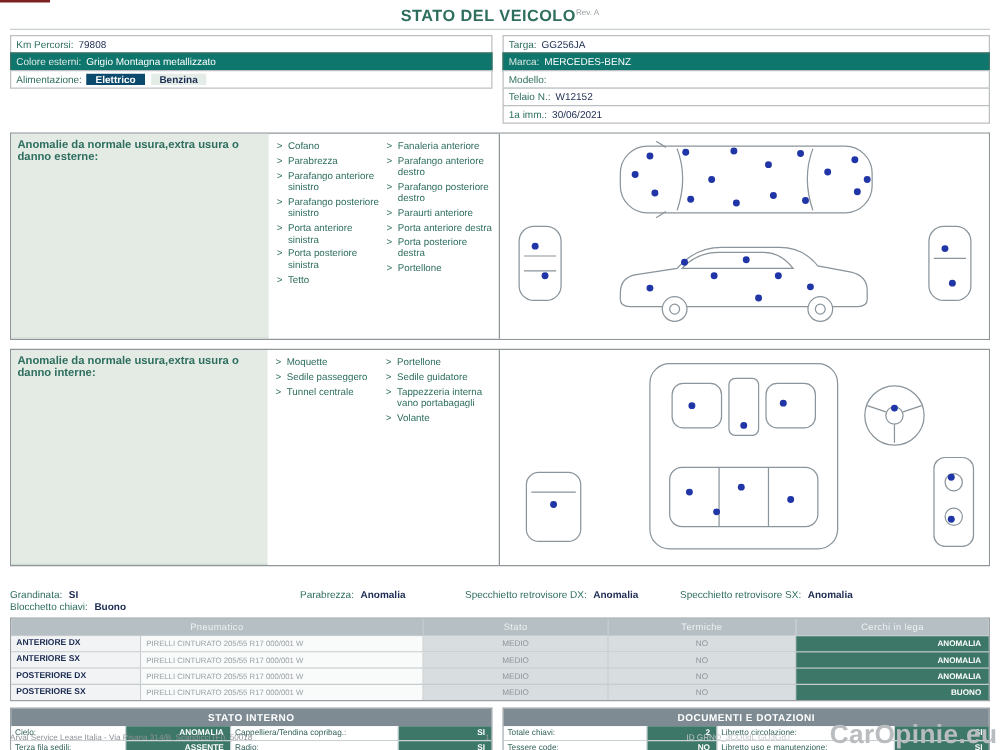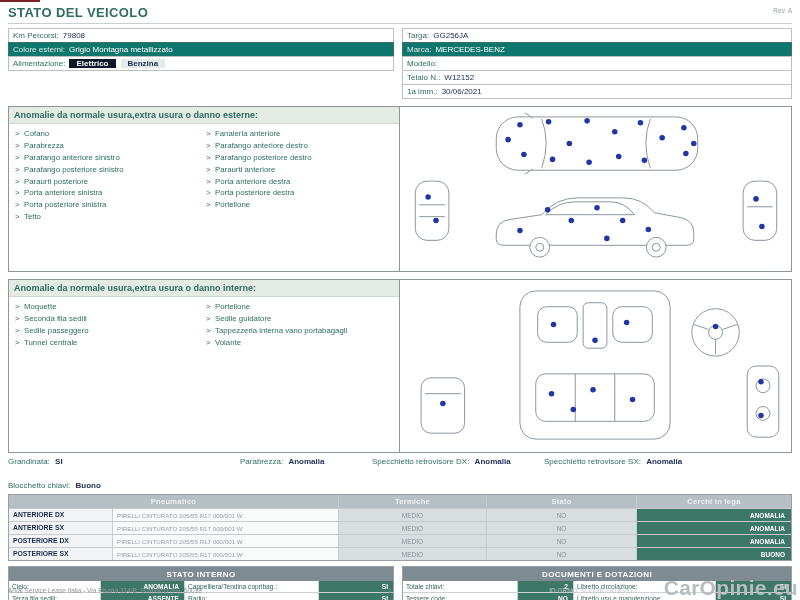--- a/index.html
+++ b/index.html
@@ -1,56 +1,56 @@
 <!DOCTYPE html>
 <html><head>
 <meta charset="utf-8">
 <style>
 *{box-sizing:border-box;margin:0;padding:0}
 html,body{width:800px;height:600px}
 body{font-family:"Liberation Sans",sans-serif;background:#fff;overflow:hidden}
 .page{position:relative;width:800px;height:600px;padding:5px 8px 0;background:#fff}
 .page::before{content:"";position:absolute;top:0;left:0;width:40px;height:2px;background:#7c2022}
-.topbar{display:flex;justify-content:space-between;align-items:flex-start}
+.topbar{display:flex;justify-content:center;align-items:flex-start}
 .title{color:#2e6e5f;font-size:13px;font-weight:bold;letter-spacing:.4px}
 .rev{font-size:6.5px;color:#9aa0a4;margin-top:2px}
 .rule{border:none;border-top:1px solid #c9ced1;margin:3px 0 4px}
 .info-grid{display:flex;gap:8px;align-items:flex-start}
 .icol-left{width:386px}
 .icol-right{flex:1}
 .irow{display:flex;align-items:center;border:1px solid #bcc0c2;margin-top:-1px;padding:2px 4px;font-size:8px;background:#fff;flex-wrap:wrap}
 .irow:first-child{margin-top:0}
 .irow.dark{background:#0f766e;border-color:#3a7164}
 .ilabel{color:#2e6e5f;margin-right:4px;white-space:nowrap}
 .irow.dark .ilabel{color:#dce9e4}
 .ival{font-weight:normal;color:#1c2b52}
 .irow.dark .ival{color:#fff}
 .chip{font-weight:bold;padding:0 7px;margin-right:5px;font-size:8px}
-.chip.dark{background:#0f172a;color:#fff}
+.chip.dark{background:#0c4a6e;color:#fff}
 .chip.light{background:#e4ece7;color:#1c2b52}
 .panel{display:flex;border:1px solid #8f9699;margin-top:7px;background:#fff}
-.panel-left{flex:1;display:flex;flex-direction:column}
+.panel-left{flex:1;display:flex;flex-direction:row}
 .strip{background:#e3ebe4;border-bottom:1px solid #cfd8d1;padding:3px 5px;color:#2e6e5f;font-size:9px;font-weight:bold}
 .alist{display:flex;padding:4px 4px 2px}
 .acol{width:50%}
 .aitem{font-size:7.8px;color:#2e6e5f;padding:1.4px 0 1.4px 11px;position:relative}
 .aitem::before{content:">";position:absolute;left:2px;color:#2e6e5f}
 .panel-right{width:392px;border-left:1px solid #8f9699;display:flex;align-items:center;justify-content:center;background:#fff}
-.sline{display:flex;font-size:8px;margin-top:4px}
-.sline2{font-size:8px;margin-top:15px}
+.sline{display:flex;font-size:8px;margin-top:18px}
+.sline2{font-size:8px;margin-top:1px}
 .spair{white-space:nowrap}
 .sp1{width:232px}.sp2{width:132px}.sp3{width:172px}
 .slabel{color:#2e6e5f;margin-right:3px}
 .sval{font-weight:bold;color:#1c2b52}
 .tires{border:1px solid #9aa0a4;margin-top:4px}
 .tr{display:grid;grid-template-columns:104px 226px 148px 150px 1fr}
 .tr>div{border-right:1px solid #c6cbce;border-bottom:1px solid #c6cbce;overflow:hidden;white-space:nowrap}
 .tr>div:last-child{border-right:none}
 .tr:last-child>div{border-bottom:none}
-.th{background:#b6bfc4;color:#edf1f2;font-size:7.5px;font-weight:bold;text-align:center;padding:2px 0;letter-spacing:.3px}
+.th{background:#b6bfc4;color:#edf1f2;font-size:7.5px;font-weight:normal;text-align:center;padding:2px 0;letter-spacing:.3px}
 .th.pneu{grid-column:1/3}
 .tpos{font-size:6.8px;font-weight:bold;color:#1c2b52;padding:2px 4px;background:#f1f3f4}
 .tdesc{font-size:6.2px;color:#98a1a7;padding:2.5px 4px;background:#f9fafa}
 .tmid{background:#d8dde0;color:#8b949b;font-size:6.5px;text-align:center;padding:2.5px 0}
 .tcer{background:#3d7768;color:#fff;font-weight:bold;font-size:6.5px;text-align:right;padding:2.5px 6px 2.5px 0}
 .btables{display:flex;gap:8px;margin-top:5px}
 .btable{border:1px solid #9aa0a4;background:#fff}
 .btable.left{width:386px}
 .btable.right{flex:1}
 .bhead{background:#7e8b93;color:#fff;font-weight:bold;font-size:8px;text-align:center;padding:2.5px 0;letter-spacing:.4px}
@@ -121,21 +121,20 @@
 
   <div class="panel" style="min-height:166px">
     <div class="panel-left">
       <div class="strip">Anomalie da normale usura,extra usura o danno esterne:</div>
       <div class="alist">
         <div class="acol">
           <div class="aitem">Cofano</div>
           <div class="aitem">Parabrezza</div>
           <div class="aitem">Parafango anteriore sinistro</div>
           <div class="aitem">Parafango posteriore sinistro</div>
-          <div class="aitem">Paraurti posteriore</div>
           <div class="aitem">Porta anteriore sinistra</div>
           <div class="aitem">Porta posteriore sinistra</div>
           <div class="aitem">Tetto</div>
         </div>
         <div class="acol">
           <div class="aitem">Fanaleria anteriore</div>
           <div class="aitem">Parafango anteriore destro</div>
           <div class="aitem">Parafango posteriore destro</div>
           <div class="aitem">Paraurti anteriore</div>
           <div class="aitem">Porta anteriore destra</div>
@@ -194,21 +193,20 @@
       </svg>
     </div>
   </div>
 
   <div class="panel" style="min-height:174px">
     <div class="panel-left">
       <div class="strip">Anomalie da normale usura,extra usura o danno interne:</div>
       <div class="alist">
         <div class="acol">
           <div class="aitem">Moquette</div>
-          <div class="aitem">Seconda fila sedili</div>
           <div class="aitem">Sedile passeggero</div>
           <div class="aitem">Tunnel centrale</div>
         </div>
         <div class="acol">
           <div class="aitem">Portellone</div>
           <div class="aitem">Sedile guidatore</div>
           <div class="aitem">Tappezzeria interna vano portabagagli</div>
           <div class="aitem">Volante</div>
         </div>
       </div>
@@ -268,22 +266,22 @@
     </span>
   </div>
   <div class="sline2">
     <span class="slabel">Blocchetto chiavi:</span>
     <span class="sval">Buono</span>
   </div>
 
   <div class="tires">
     <div class="tr">
       <div class="th pneu">Pneumatico</div>
+      <div class="th">Stato</div>
       <div class="th">Termiche</div>
-      <div class="th">Stato</div>
       <div class="th">Cerchi in lega</div>
     </div>
     <div class="tr">
       <div class="tpos">ANTERIORE DX</div>
       <div class="tdesc">PIRELLI CINTURATO 205/55 R17 000/001 W</div>
       <div class="tmid">MEDIO</div>
       <div class="tmid">NO</div>
       <div class="tcer">ANOMALIA</div>
     </div>
     <div class="tr">

